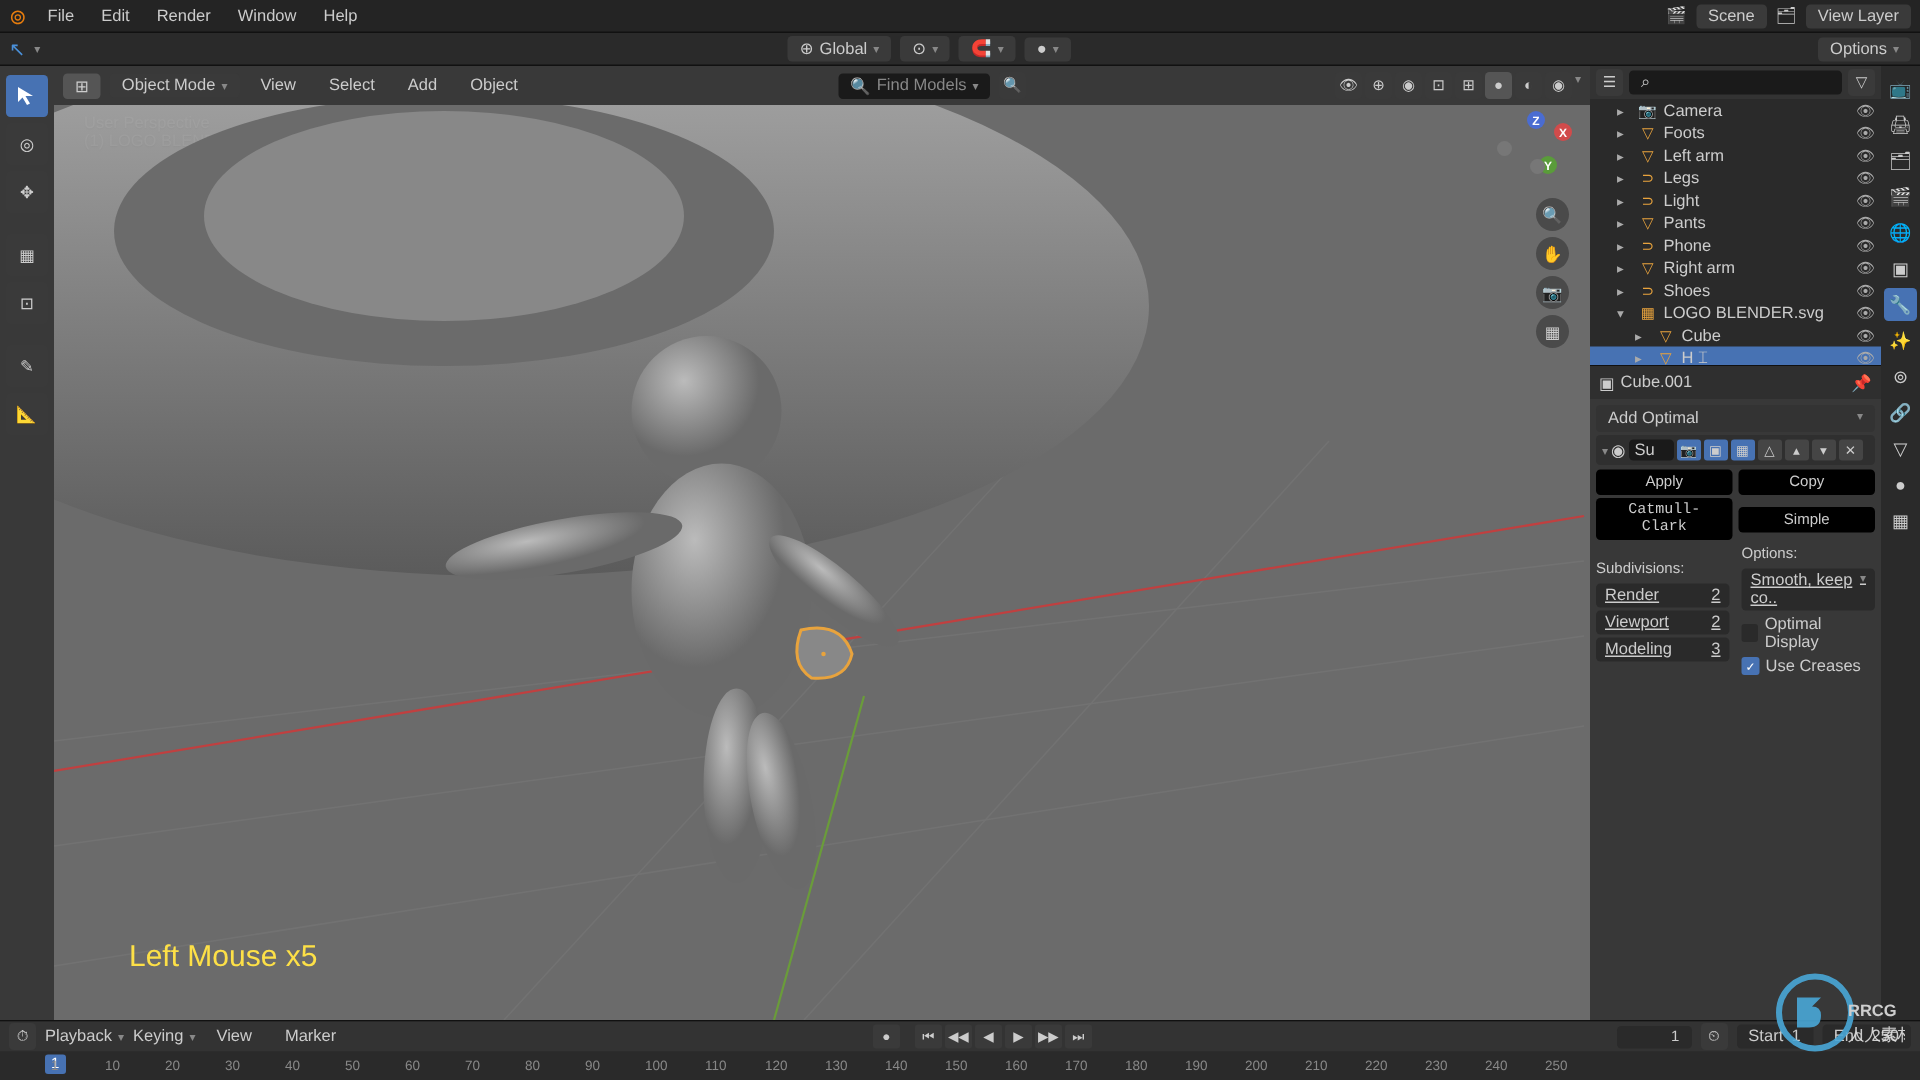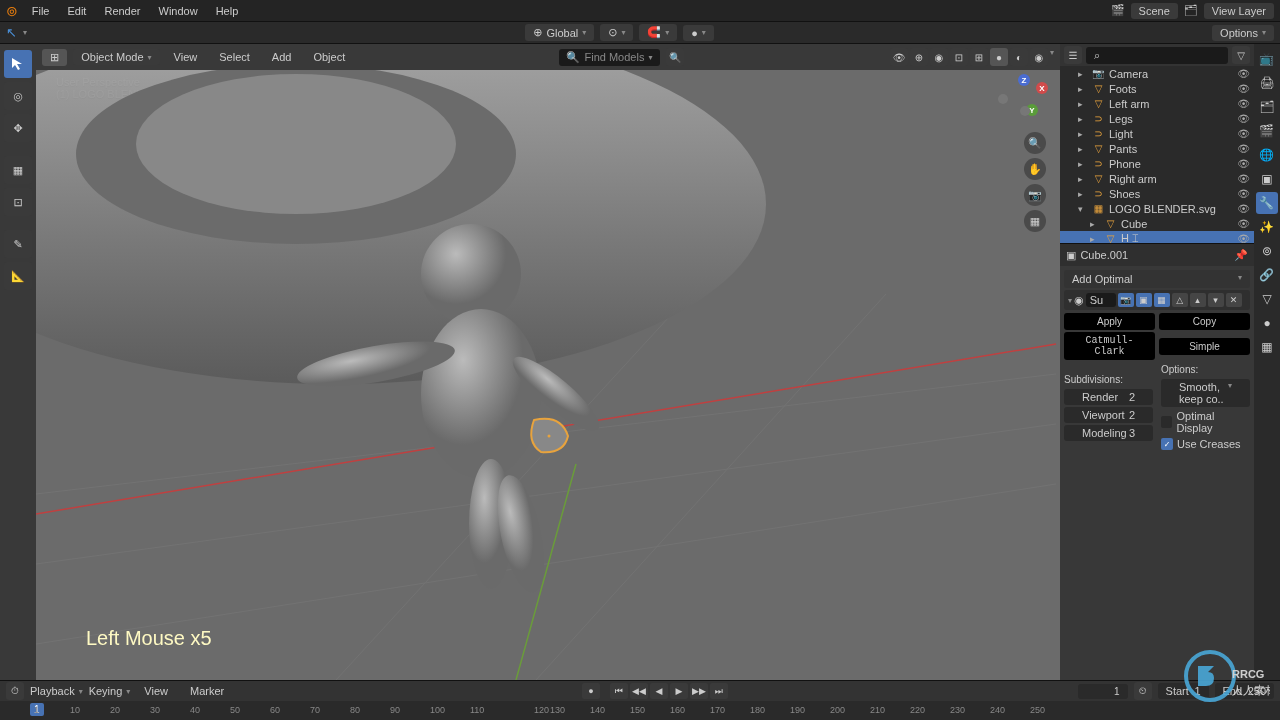--- a/index.html
+++ b/index.html
@@ -13,40 +13,40 @@
 .topbar2 { height:22px; background:#2a2a2a; display:flex; align-items:center; padding:0 6px; gap:6px; border-bottom:1px solid #111; }
 .pill { background:#3a3a3a; border-radius:3px; padding:2px 8px; display:flex; align-items:center; gap:4px; }
 .pill.sel { background:#555; }
 .main { display:flex; height:636px; }
 .left-toolbar { width:36px; background:#393939; display:flex; flex-direction:column; padding-top:6px; gap:4px; align-items:center; }
 .tool-btn { width:28px; height:28px; background:#3a3a3a; border-radius:3px; display:flex; align-items:center; justify-content:center; cursor:pointer; }
 .tool-btn.active { background:#4772b3; }
 .viewport { flex:1; background:#6b6b6b; position:relative; overflow:hidden; }
 .viewport-header { position:absolute; top:0; left:0; right:0; height:26px; background:#393939; display:flex; align-items:center; padding:0 6px; gap:6px; z-index:10; }
 .viewport-info { position:absolute; top:32px; left:20px; font-size:11px; color:#eee; text-shadow:0 1px 1px #000; }
-.viewport-overlay-text { position:absolute; bottom:30px; left:50px; font-size:20px; color:#fef9c3; font-weight:300; }
+.viewport-overlay-text { position:absolute; bottom:30px; left:50px; font-size:20px; color:#fde047; font-weight:300; }
 .right-panels { width:220px; display:flex; }
 .right-icons { width:26px; background:#2a2a2a; display:flex; flex-direction:column; padding-top:4px; gap:2px; align-items:center; }
 .right-icon { width:22px; height:22px; border-radius:3px; display:flex; align-items:center; justify-content:center; cursor:pointer; font-size:12px; }
 .right-icon.active { background:#4772b3; }
 .right-content { flex:1; background:#383838; display:flex; flex-direction:column; }
 .outliner { height:200px; background:#2a2a2a; overflow-y:auto; font-size:11px; border-bottom:1px solid #111; }
 .outliner-header { height:22px; background:#333; display:flex; align-items:center; padding:0 4px; gap:4px; }
 .outliner-row { display:flex; align-items:center; padding:1px 4px 1px 18px; gap:4px; height:15px; }
 .outliner-row.selected { background:#4772b3; }
 .outliner-row .icon { width:13px; text-align:center; color:#e8a33d; font-size:10px; }
 .outliner-row .eye { margin-left:auto; color:#aaa; font-size:10px; }
 .outliner-row .toggle { width:10px; color:#aaa; font-size:9px; }
 .props { flex:1; background:#383838; padding:0; overflow-y:auto; }
 .props-header { height:22px; background:#2f2f2f; display:flex; align-items:center; padding:0 6px; gap:4px; }
 .prop-section { padding:4px; }
 .prop-row { display:flex; align-items:center; margin-bottom:2px; gap:4px; }
 .prop-btn { background:#000000; border-radius:3px; padding:3px 8px; flex:1; text-align:center; cursor:pointer; font-size:10px; }
 .prop-btn.active { background:#000000;font-family:Liberation Mono, monospace; }
-.prop-field { background:#2a2a2a; border-radius:3px; padding:2px 18px; flex:1; display:flex; justify-content:space-between; font-size:10px; }
+.prop-field { background:#2a2a2a; border-radius:3px; padding:2px 6px; flex:1; display:flex; justify-content:space-between; font-size:10px;text-decoration:underline; }
 .timeline { height:40px; background:#2a2a2a; border-top:1px solid #111; }
 .timeline-header { height:20px; display:flex; align-items:center; padding:0 6px; gap:6px; background:#333; }
 .timeline-ruler { height:20px; background:#2a2a2a; position:relative; display:flex; align-items:center; padding:0 30px; }
 .timeline-tick { position:absolute; font-size:9px; color:#888; top:4px; }
 .timeline-current { position:absolute; background:#4772b3; color:#fff; padding:1px 4px; font-size:10px; border-radius:2px; left:30px; top:2px; }
 .play-controls { display:flex; gap:2px; margin:0 auto; }
 .play-btn { width:18px; height:16px; background:#3a3a3a; border-radius:2px; display:flex; align-items:center; justify-content:center; font-size:9px; cursor:pointer; }
 .scene-field { background:#3a3a3a; padding:2px 8px; border-radius:3px; }
 .nav-gizmo { position:absolute; top:30px; right:12px; width:50px; height:50px; z-index:5; }
 .nav-gizmo .ball { position:absolute; width:12px; height:12px; border-radius:50%; font-size:8px; display:flex; align-items:center; justify-content:center; color:#fff; font-weight:bold; }
@@ -409,21 +409,21 @@
         <span class="timeline-tick" style="left: 110px;">20</span>
         <span class="timeline-tick" style="left: 150px;">30</span>
         <span class="timeline-tick" style="left: 190px;">40</span>
         <span class="timeline-tick" style="left: 230px;">50</span>
         <span class="timeline-tick" style="left: 270px;">60</span>
         <span class="timeline-tick" style="left: 310px;">70</span>
         <span class="timeline-tick" style="left: 350px;">80</span>
         <span class="timeline-tick" style="left: 390px;">90</span>
         <span class="timeline-tick" style="left: 430px;">100</span>
         <span class="timeline-tick" style="left: 470px;">110</span>
-        <span class="timeline-tick" style="left: 534px;">120</span>
+        <span class="timeline-tick" style="left: 510px;">120</span>
         <span class="timeline-tick" style="left: 550px;">130</span>
         <span class="timeline-tick" style="left: 590px;">140</span>
         <span class="timeline-tick" style="left: 630px;">150</span>
         <span class="timeline-tick" style="left: 670px;">160</span>
         <span class="timeline-tick" style="left: 710px;">170</span>
         <span class="timeline-tick" style="left: 750px;">180</span>
         <span class="timeline-tick" style="left: 790px;">190</span>
         <span class="timeline-tick" style="left: 830px;">200</span>
         <span class="timeline-tick" style="left: 870px;">210</span>
         <span class="timeline-tick" style="left: 910px;">220</span>

